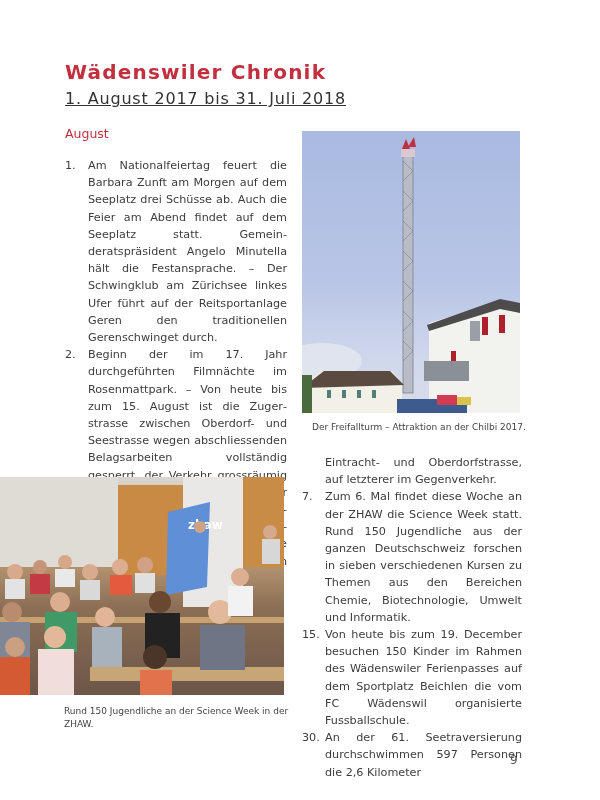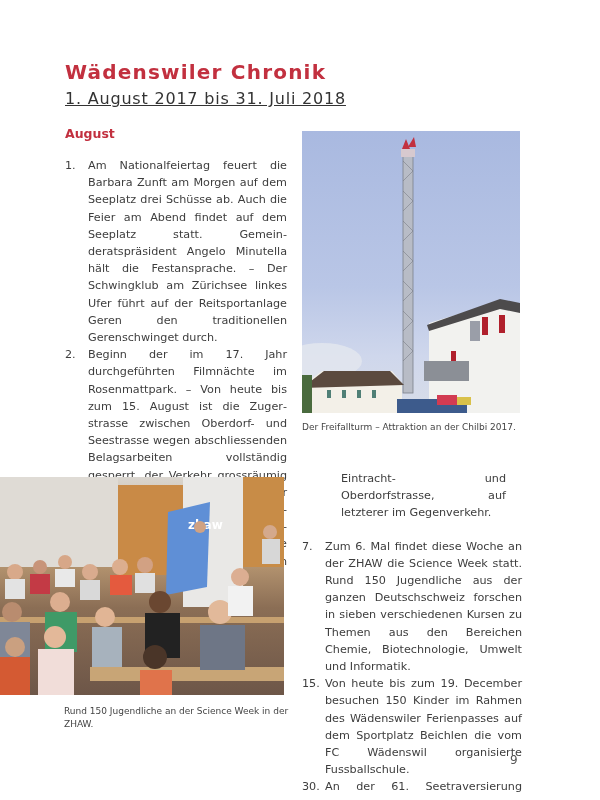--- a/index.html
+++ b/index.html
@@ -2,35 +2,35 @@
 <html><head>
 <meta charset="utf-8">
 <style>
   html, body { margin:0; padding:0; }
   body { width:600px; height:800px; background:#ffffff; position:relative; overflow:hidden;
          font-family:"DejaVu Sans", sans-serif; color:#3a3a3a; }
   .title { position:absolute; left:65px; top:60px; font-size:20px; font-weight:bold;
            color:#c2303f; letter-spacing:1.2px;text-align:right; }
   .subtitle { position:absolute; left:65px; top:89px; font-size:16px; color:#333;
               letter-spacing:0.8px;text-decoration:underline; }
-  .month { position:absolute; left:65px; top:126px; font-size:12.5px; font-weight:bold; color:#c2303f; }
+  .month { position:absolute; left:65px; top:126px; font-size:12.5px; font-weight:normal; color:#c2303f; }
   .col { position:absolute; font-size:11.2px; line-height:17.2px; text-align:justify; color:#3d3d3d;
          hyphens:manual; }
   .col-left { left:65px; top:157px; width:222px; }
   .col-right { left:302px; top:454px; width:220px; }
   .entry { position:relative; padding-left:23px; margin:0; }
   .entry .num { position:absolute; left:0; top:0; width:22px; }
-  .cont { padding-left:23px; margin:16px; }
+  .cont { padding-left:23px; margin:0; }
   .photo { position:absolute; overflow:hidden; }
   .photo-tower { left:302px; top:131px; width:218px; height:282px;
                  background:linear-gradient(180deg,#a9b9e0 0%,#b9c6e6 55%,#cfd7ec 80%,#d8dde8 100%); }
   .photo-class { left:0; top:477px; width:284px; height:218px;
                  background:linear-gradient(180deg,#d9d5cf 0%,#c9a77d 30%,#8b6e55 60%,#6d5648 100%); }
   .caption { position:absolute; font-size:9px; line-height:12.5px; color:#444; }
-  .cap-tower { left:302px; top:421px; width:220px; }
+  .cap-tower { left:312px; top:421px; width:220px; }
   .cap-class { left:64px; top:705px; width:225px; }
   .pagenum { position:absolute; left:510px; top:753px; font-size:12px; color:#555; }
 </style>
 </head>
 <body>
 
 <div class="title">Wädenswiler Chronik</div>
 <div class="subtitle">1. August 2017 bis 31. Juli 2018</div>
 <div class="month">August</div>
 

